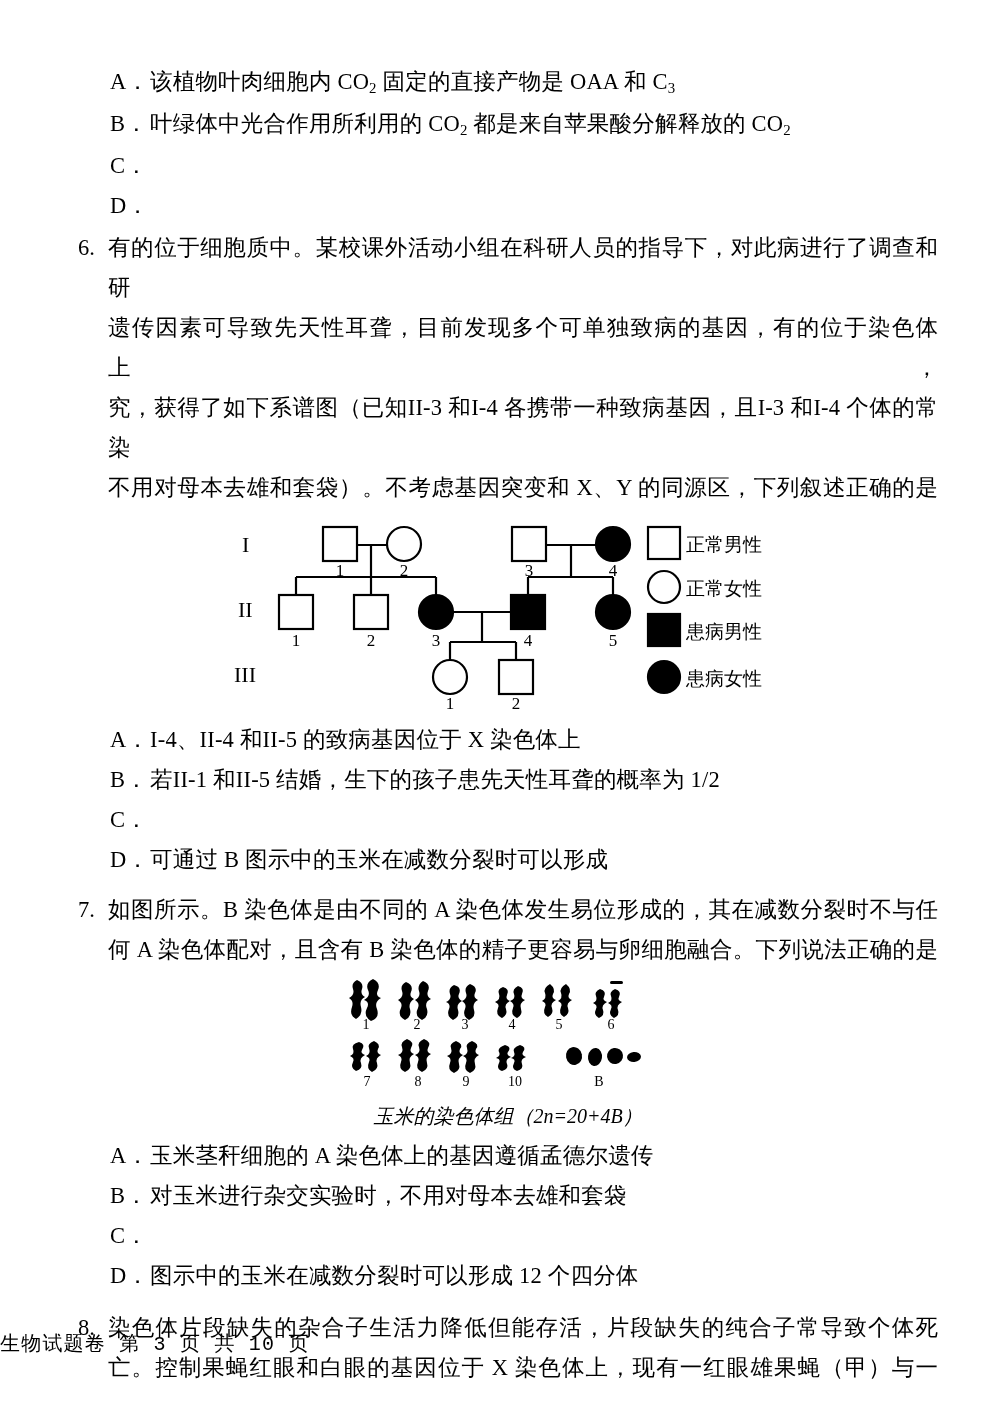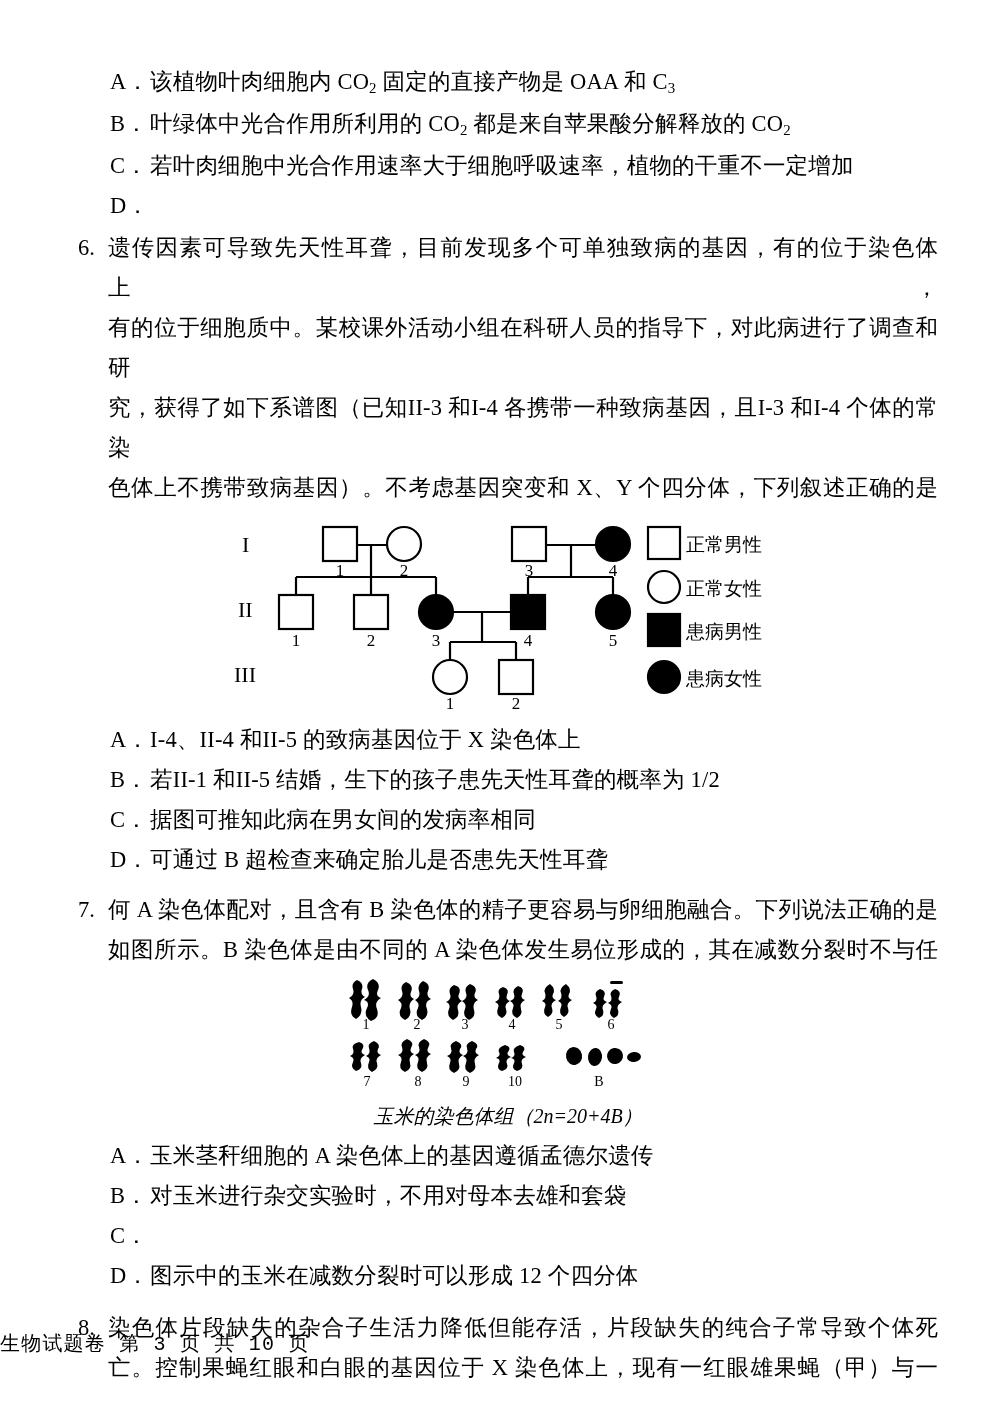--- a/index.html
+++ b/index.html
@@ -110,36 +110,35 @@
         <span class="opt-text"><span>该植物叶肉细胞内 CO</span><sub>2</sub><span> 固定的直接产物是 OAA 和 C</span><sub>3</sub></span>
       </div>
 
       <div class="opt-line">
         <span class="opt-label">B．</span>
         <span class="opt-text"><span>叶绿体中光合作用所利用的 CO</span><sub>2</sub><span> 都是来自苹果酸分解释放的 CO</span><sub>2</sub></span>
       </div>
 
       <div class="opt-line">
         <span class="opt-label">C．</span>
-        <span class="opt-text">若叶肉细胞中光合作用速率大于细胞呼吸速率，植物的干重不一定增加</span>
       </div>
 
       <div class="opt-line">
         <span class="opt-label">D．</span>
       </div>
 
     </div>
 
     <div class="question blk">
       <div class="q-num">6.</div>
       <div class="q-body">
+        <div class="q-para just-all">有的位于细胞质中。某校课外活动小组在科研人员的指导下，对此病进行了调查和研</div>
         <div class="q-para just-all">遗传因素可导致先天性耳聋，目前发现多个可单独致病的基因，有的位于染色体上，</div>
-        <div class="q-para just-all">有的位于细胞质中。某校课外活动小组在科研人员的指导下，对此病进行了调查和研</div>
         <div class="q-para just-all">究，获得了如下系谱图（已知II-3 和I-4 各携带一种致病基因，且I-3 和I-4 个体的常染</div>
-        <div class="q-para just-all">色体上不携带致病基因）。不考虑基因突变和 X、Y 个四分体，下列叙述正确的是</div>
+        <div class="q-para just-all">不用对母本去雄和套袋）。不考虑基因突变和 X、Y 的同源区，下列叙述正确的是</div>
       </div>
     </div>
 
     <div class="figure" style="margin-top:12px;">
       <svg width="560" height="190" viewBox="0 0 560 190">
         <g stroke="#000" stroke-width="2.2" fill="none" shape-rendering="geometricPrecision">
 
           <text x="14" y="32" font-family="Liberation Serif, serif" font-size="22" fill="#000" stroke="none">I</text>
           <text x="10" y="97" font-family="Liberation Serif, serif" font-size="22" fill="#000" stroke="none">II</text>
           <text x="6" y="162" font-family="Liberation Serif, serif" font-size="22" fill="#000" stroke="none">III</text>
@@ -217,33 +216,32 @@
       <div class="opt-line">
         <span class="opt-label">A．</span>
         <span class="opt-text">I-4、II-4 和II-5 的致病基因位于 X 染色体上</span>
       </div>
       <div class="opt-line">
         <span class="opt-label">B．</span>
         <span class="opt-text">若II-1 和II-5 结婚，生下的孩子患先天性耳聋的概率为 1/2</span>
       </div>
       <div class="opt-line">
         <span class="opt-label">C．</span>
-        <span class="opt-text">据图可推知此病在男女间的发病率相同</span>
       </div>
       <div class="opt-line">
         <span class="opt-label">D．</span>
-        <span class="opt-text">可通过 B 超检查来确定胎儿是否患先天性耳聋</span>
+        <span class="opt-text">可通过 B 图示中的玉米在减数分裂时可以形成</span>
       </div>
     </div>
 
     <div class="question" style="margin-top:10px;">
       <div class="q-num">7.</div>
       <div class="q-body">
+        <div class="q-para just-all">如图所示。B 染色体是由不同的 A 染色体发生易位形成的，其在减数分裂时不与任</div>
         <div class="q-para just-all">何 A 染色体配对，且含有 B 染色体的精子更容易与卵细胞融合。下列说法正确的是</div>
-        <div class="q-para just-all">如图所示。B 染色体是由不同的 A 染色体发生易位形成的，其在减数分裂时不与任</div>
       </div>
     </div>
 
     <div class="figure" style="margin-top:6px;">
       <svg width="330" height="130" viewBox="0 0 330 130">
         <g fill="#000" stroke="none">
 
           <g>
             <path d="M14 4 q7 3 5 9 q-2 5 3 8 q-6 3 -4 10 q2 8 -5 12 q-7 -4 -4 -12 q2 -6 -3 -9 q6 -3 4 -9 q-2 -6 4 -9 z"></path>
             <path d="M30 3 q8 4 5 11 q-3 6 3 8 q-7 4 -4 11 q3 9 -6 12 q-8 -5 -4 -13 q3 -6 -3 -8 q7 -4 4 -10 q-3 -7 5 -11 z"></path>

